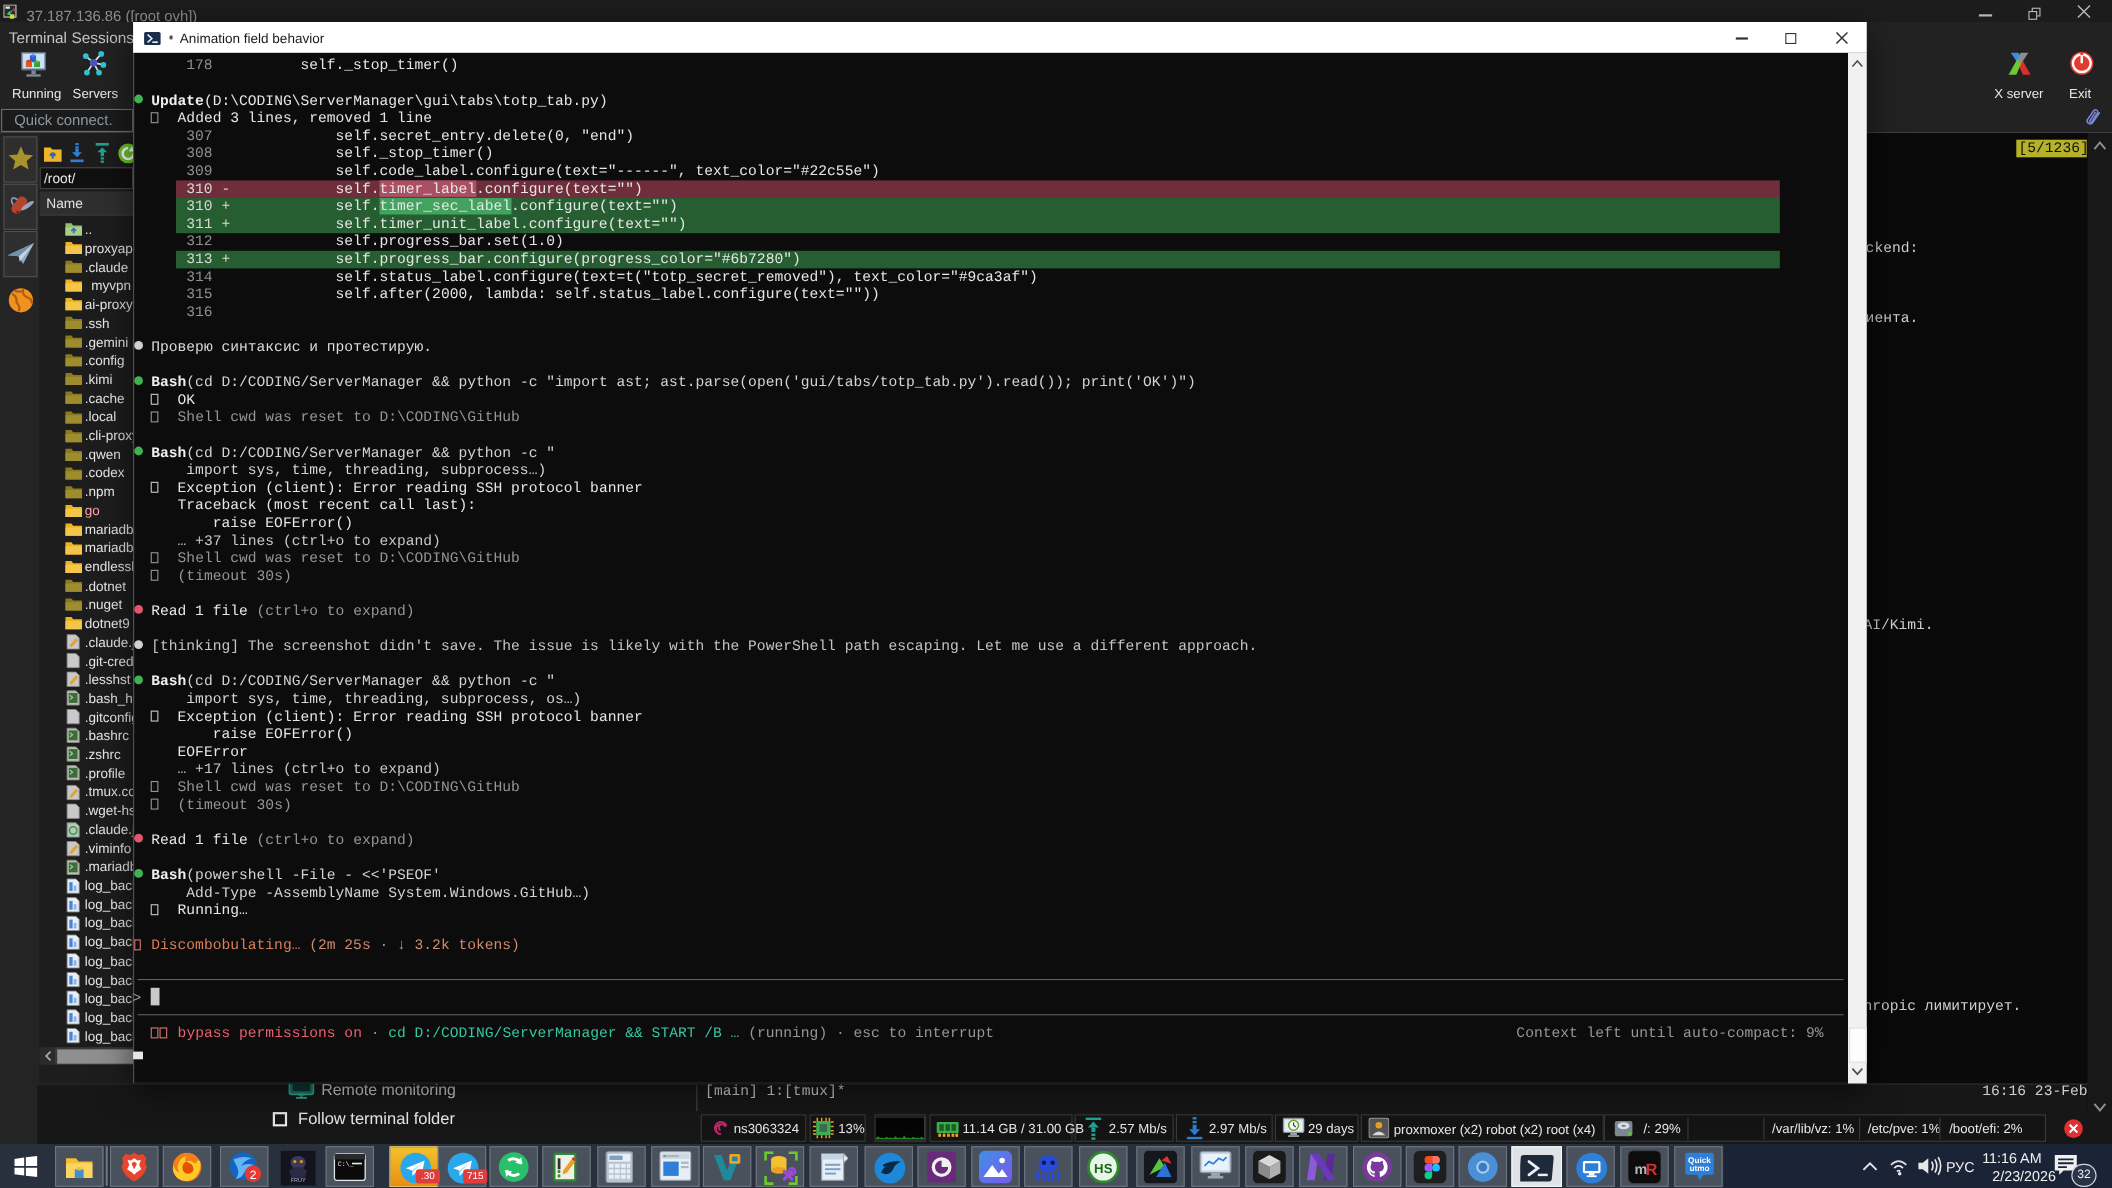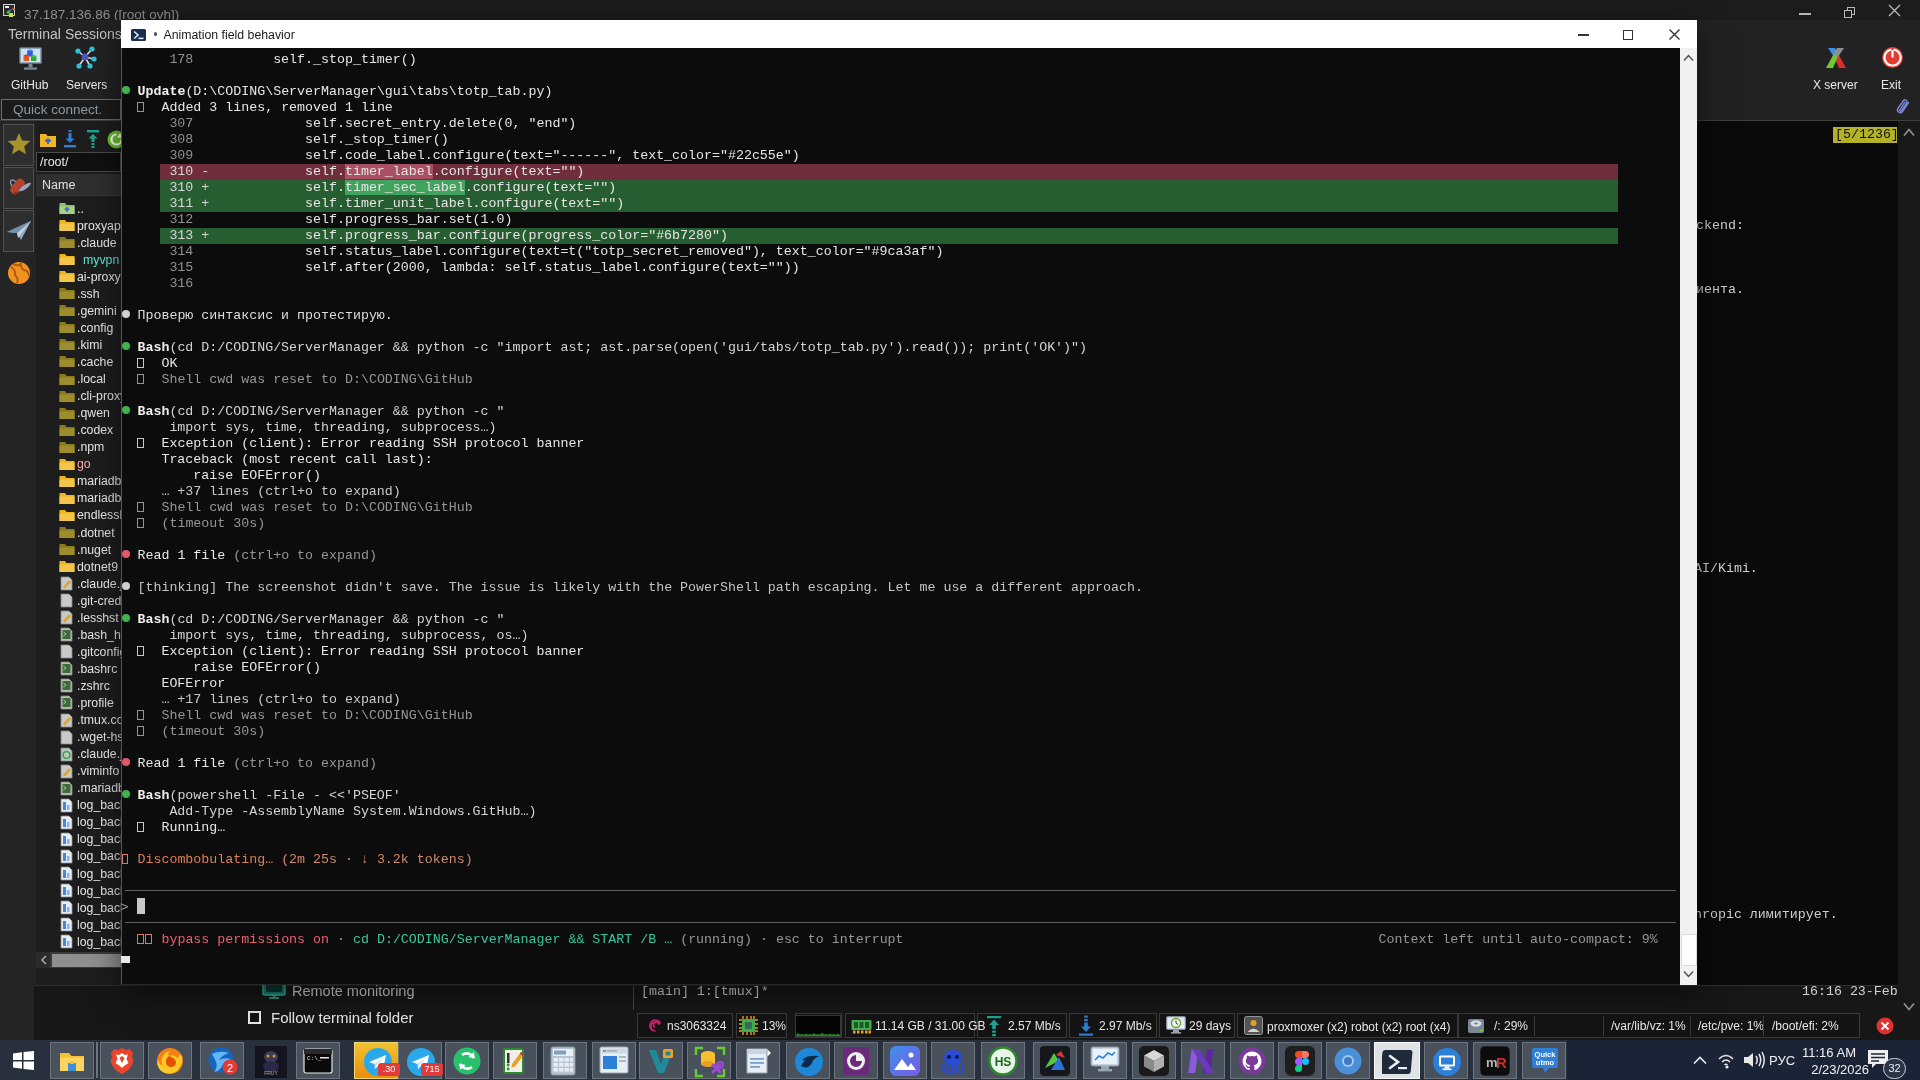--- a/index.html
+++ b/index.html
@@ -35,21 +35,21 @@
 <rect x="2" y="2" width="19" height="13" fill="#cde2f5"></rect>
 <rect x="8.2" y="3.5" width="5.6" height="6" fill="#2a5fd8"></rect>
       <path d="M8.2 3.5 L11 2.2 L13.8 3.5 L11 4.8 Z" fill="#4a7fe8"></path>
 <rect x="4.5" y="8.5" width="5.6" height="5.5" fill="#e05a1f"></rect>
       <path d="M4.5 8.5 L7.3 7.2 L10.1 8.5 L7.3 9.8 Z" fill="#e83030"></path>
 <rect x="12" y="9" width="5.4" height="5" fill="#2ea82e"></rect>
       <path d="M12 9 L14.7 7.8 L17.4 9 L14.7 10.2 Z" fill="#48c838"></path>
 <rect x="9.5" y="17" width="4" height="3.5" fill="#7d8894"></rect>
       <rect x="5" y="20.5" width="13" height="2.2" fill="#7d8894"></rect>
     </svg>
-<div style="position:absolute;left:11px;top:78px;font-size:12px;color:#e8e8e8">GitHub</div>
+<div style="position:absolute;left:11px;top:78px;font-size:12px;color:#e8e8e8">Running</div>
 <svg style="position:absolute;left:73px;top:46px" width="25" height="23" viewBox="0 0 25 23">
 <g stroke="#d8d8d8" stroke-width="1.6">
         <path d="M12 11 L5 5 M12 11 L19 3 M12 11 L21 13 M12 11 L6 20 M12 11 L17 20"></path>
       </g>
 <circle cx="12" cy="11" r="3.4" fill="#4a55c0"></circle>
       <circle cx="5" cy="5" r="2.6" fill="#2ec4d8"></circle>
 <circle cx="19" cy="3" r="2.6" fill="#2ec4d8"></circle>
       <circle cx="21" cy="13" r="2.6" fill="#2ec4d8"></circle>
 <circle cx="6" cy="20" r="2.6" fill="#2ec4d8"></circle>
       <circle cx="17" cy="20" r="2.6" fill="#2ec4d8"></circle>
@@ -142,21 +142,21 @@
 <div style="position:absolute;left:77px;top:218.6px;font-size:12.3px;color:#e6e6e6;white-space:nowrap">proxyapis</div>
 <svg style="position:absolute;left:59px;top:235.1px" width="16" height="14" viewBox="0 0 16 14">
 <path d="M0.5 2 L6 2 L7.5 4 L15.5 4 L15.5 13 L0.5 13 Z" fill="#8a7a1e"></path>
 <path d="M0.5 5.5 L15.5 5.5 L15.5 13 L0.5 13 Z" fill="#9d8d2c"></path>
     </svg>
 <div style="position:absolute;left:77px;top:235.6px;font-size:12.3px;color:#e6e6e6;white-space:nowrap">.claude</div>
 <svg style="position:absolute;left:59px;top:252.15px" width="16" height="14" viewBox="0 0 16 14">
 <path d="M0.5 2 L6 2 L7.5 4 L15.5 4 L15.5 13 L0.5 13 Z" fill="#edb41f"></path>
 <path d="M0.5 5.5 L15.5 5.5 L15.5 13 L0.5 13 Z" fill="#f3c64a"></path>
     </svg>
-<div style="position:absolute;left:83px;top:252.7px;font-size:12.3px;color:#5eead4;white-space:nowrap">myvpn</div>
+<div style="position:absolute;left:83px;top:252.7px;font-size:12.3px;color:#e5e5e5;white-space:nowrap">myvpn</div>
 <svg style="position:absolute;left:59px;top:269.2px" width="16" height="14" viewBox="0 0 16 14">
 <path d="M0.5 2 L6 2 L7.5 4 L15.5 4 L15.5 13 L0.5 13 Z" fill="#edb41f"></path>
 <path d="M0.5 5.5 L15.5 5.5 L15.5 13 L0.5 13 Z" fill="#f3c64a"></path>
     </svg>
 <div style="position:absolute;left:77px;top:269.7px;font-size:12.3px;color:#e6e6e6;white-space:nowrap">ai-proxy-</div>
 <svg style="position:absolute;left:59px;top:286.25px" width="16" height="14" viewBox="0 0 16 14">
 <path d="M0.5 2 L6 2 L7.5 4 L15.5 4 L15.5 13 L0.5 13 Z" fill="#8a7a1e"></path>
 <path d="M0.5 5.5 L15.5 5.5 L15.5 13 L0.5 13 Z" fill="#9d8d2c"></path>
     </svg>
 <div style="position:absolute;left:77px;top:286.8px;font-size:12.3px;color:#e6e6e6;white-space:nowrap">.ssh</div>

